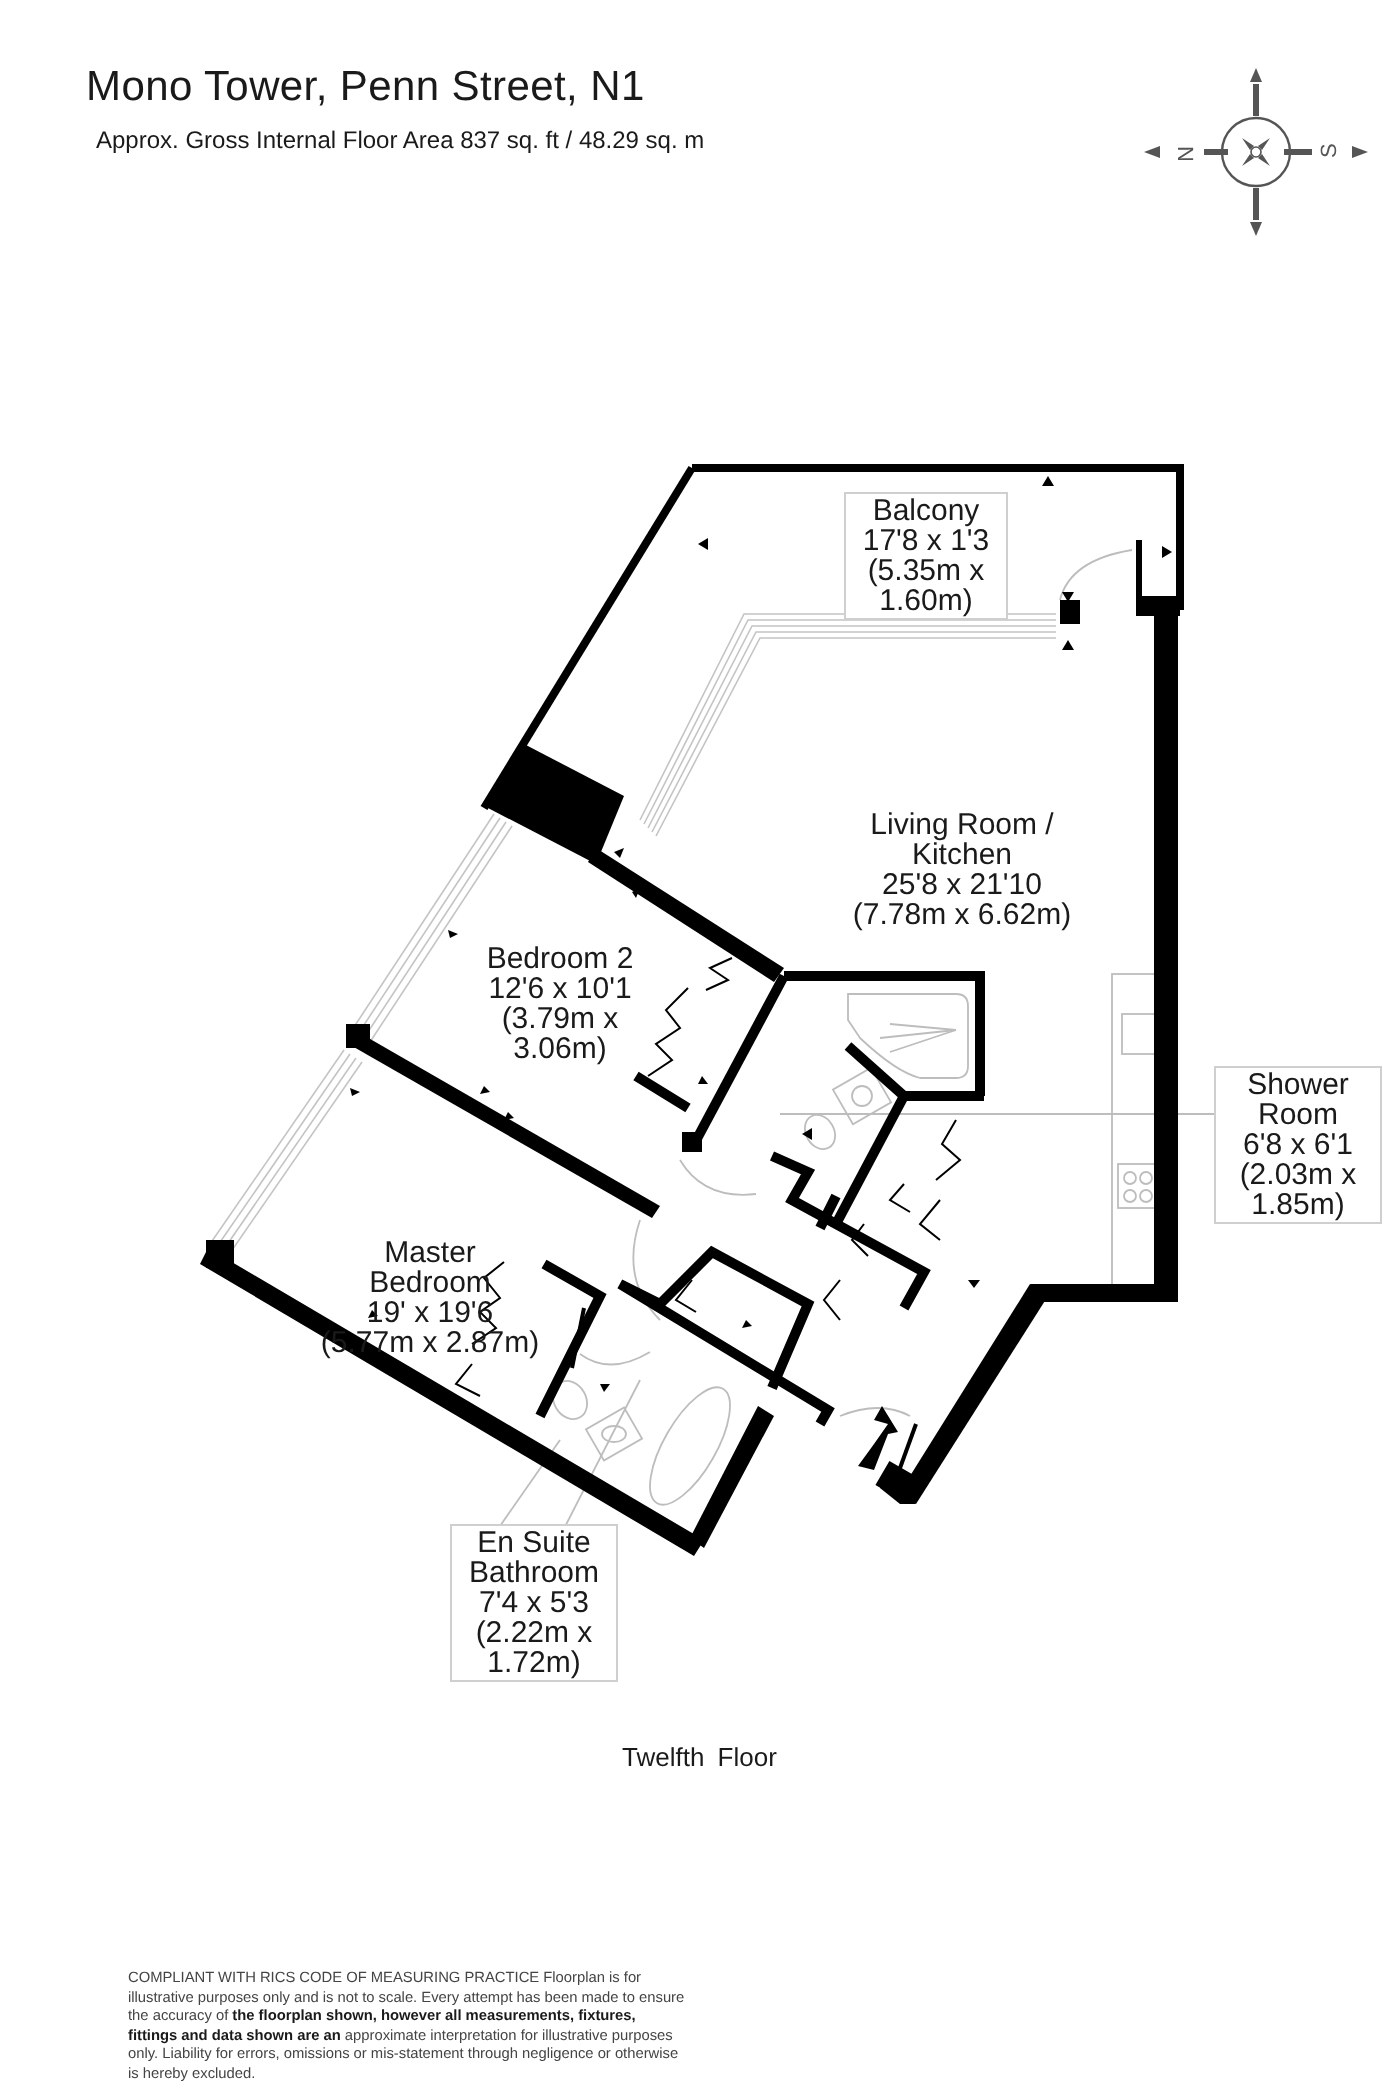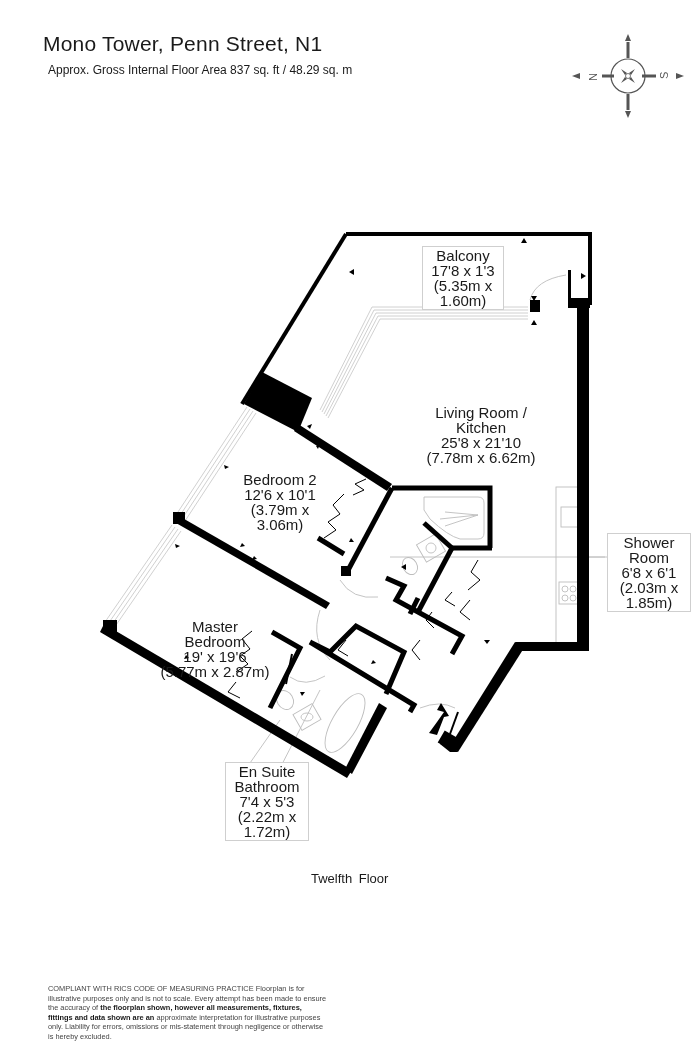--- a/index.html
+++ b/index.html
@@ -4,21 +4,21 @@
   <style>
     html, body { margin: 0; padding: 0; background: #ffffff; }
     body { width: 700px; height: 1050px; position: relative; overflow: hidden;
            font-family: "Liberation Sans", sans-serif; color: #1a1a1a; }
     .title { position: absolute; left: 43px; top: 32px; font-size: 21px; letter-spacing: 0.2px; }
     .subtitle { position: absolute; left: 48px; top: 63px; font-size: 12px; }
     .plan { position: absolute; left: 0; top: 0; width: 700px; height: 1050px; }
     .label { position: absolute; text-align: center; font-size: 15px; line-height: 15px; color: #1a1a1a; }
     .label.boxed { border: 1px solid #cfcfcf; background: #fff; padding: 1px 2px; }
     .floor-label { position: absolute; left: 311px; top: 835px; font-size: 13px; word-spacing: 3px; margin-top: 36px; }
-    .disclaimer { position: absolute; left: 48px; top: 984px; width: 280px; font-size: 7.4px; line-height: 9.5px; color: #444; }
+    .disclaimer { position: absolute; left: 64px; top: 984px; width: 280px; font-size: 7.4px; line-height: 9.5px; color: #444; }
     .disclaimer b { color: #1a1a1a; font-weight: bold; }
     .compass { position: absolute; left: 566px; top: 34px; width: 124px; height: 84px; }
   </style>
 </head>
 <body>
 
 <div class="title">Mono Tower, Penn Street, N1</div>
 <div class="subtitle">Approx. Gross Internal Floor Area 837 sq. ft / 48.29 sq. m</div>
 
 <svg class="compass" viewBox="0 0 124 84">

